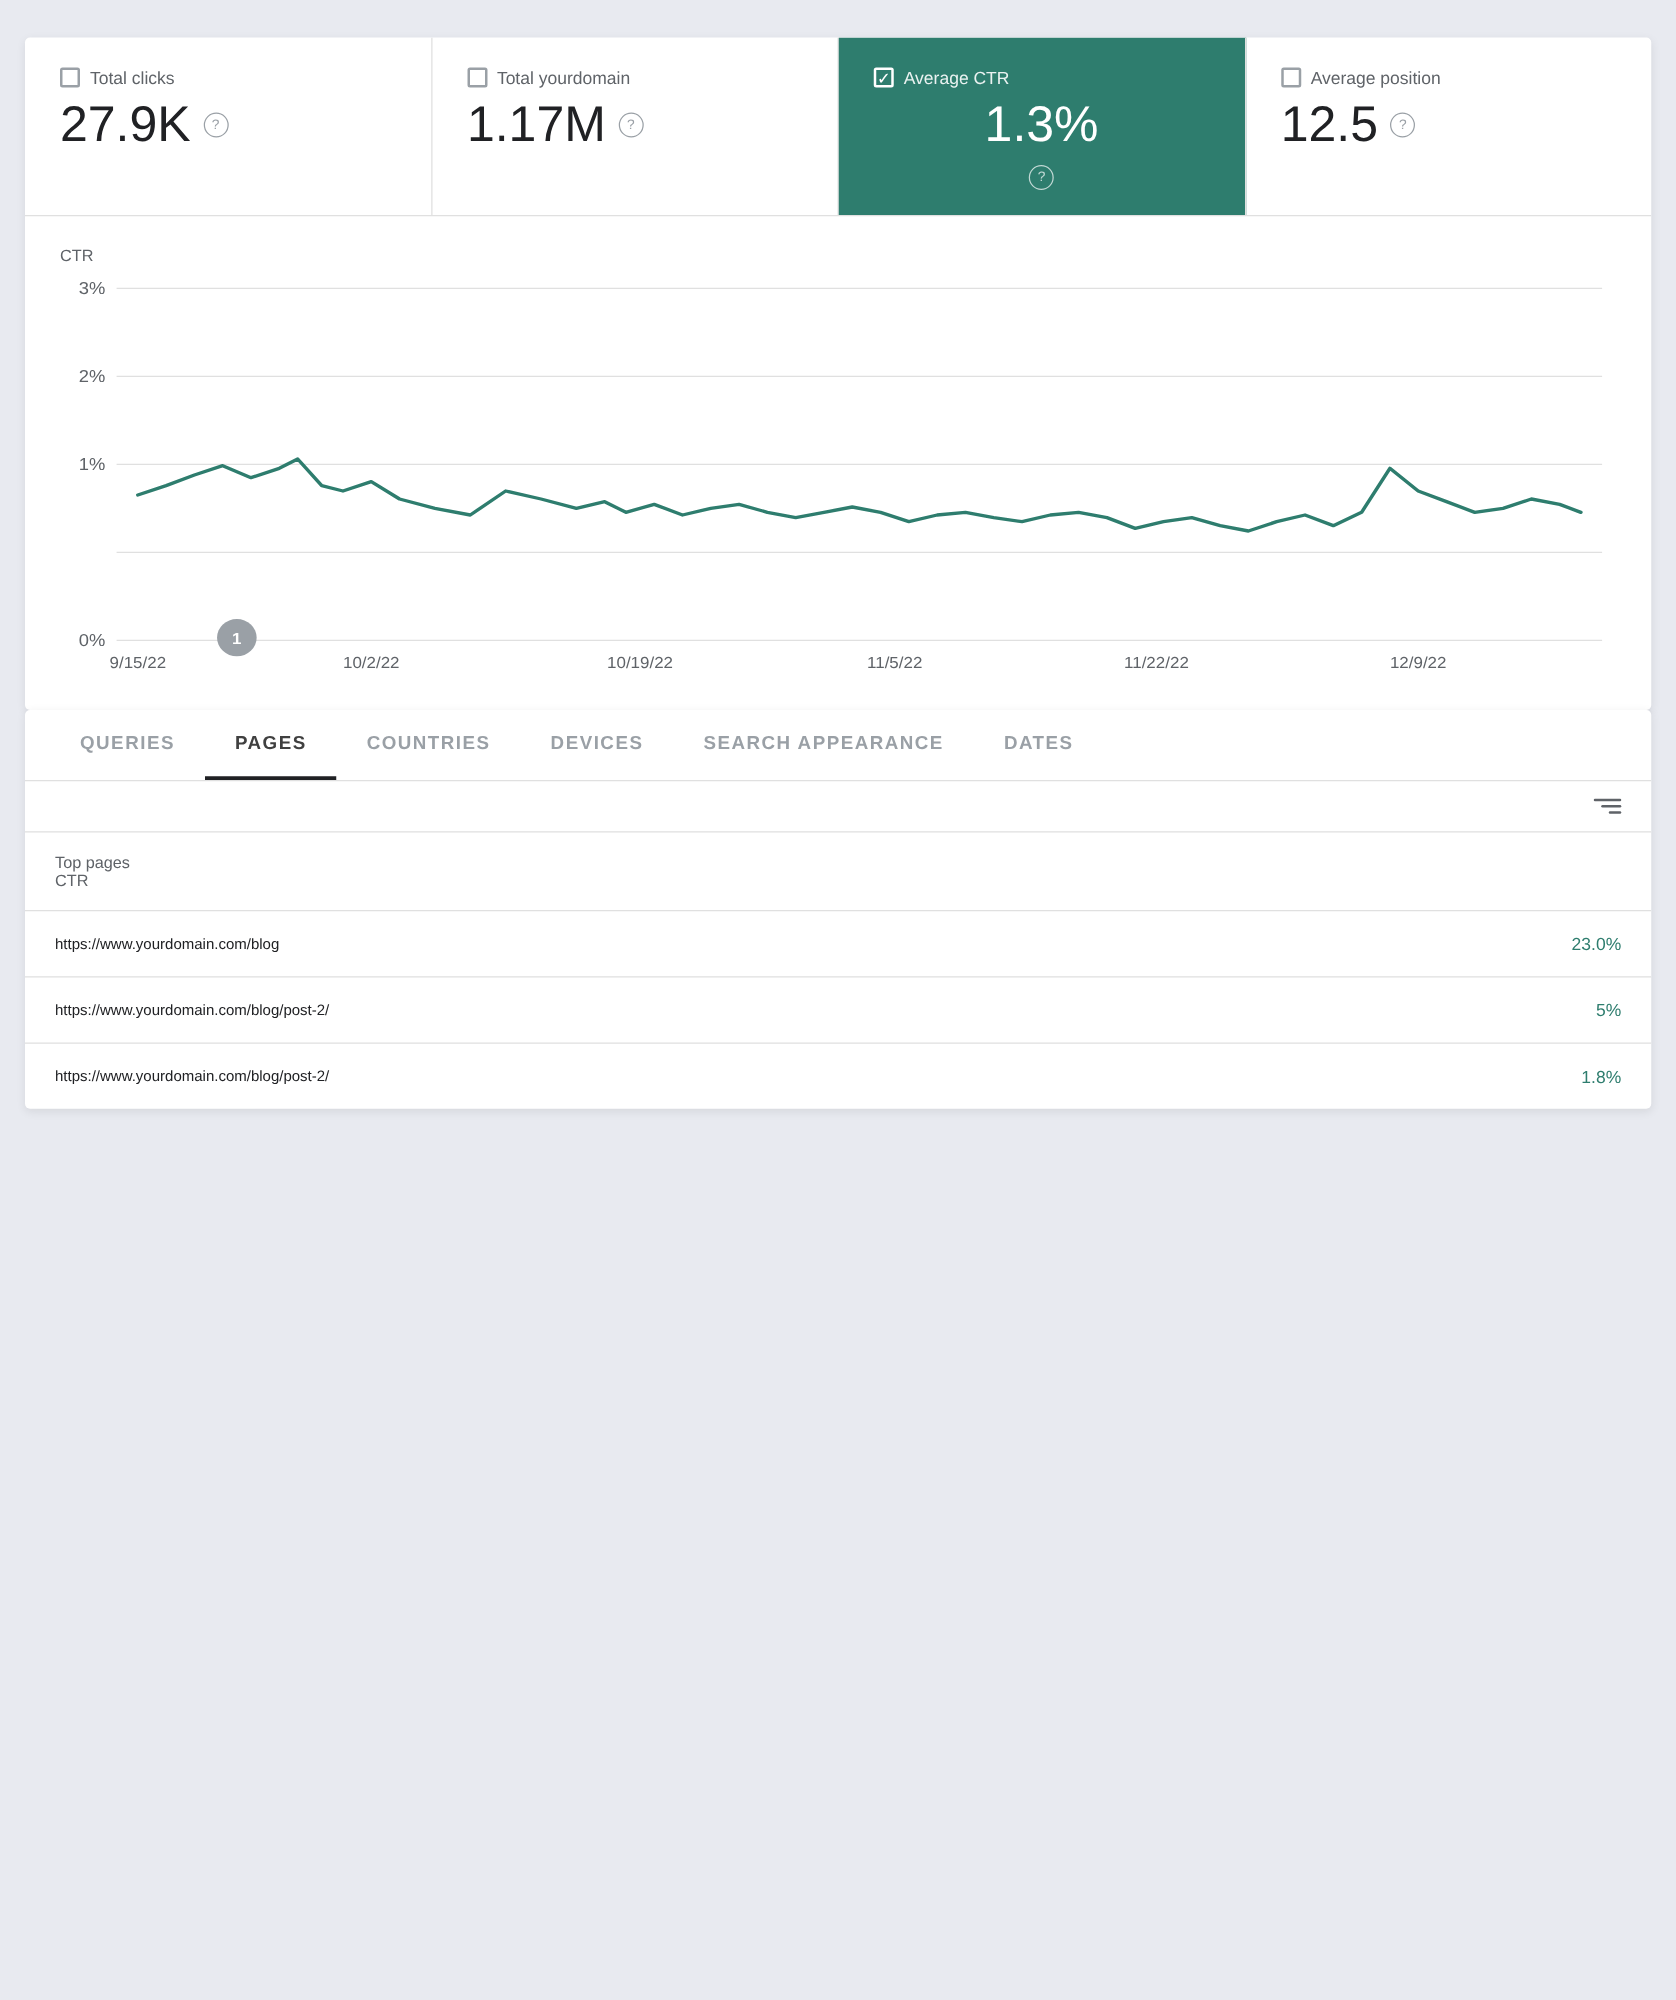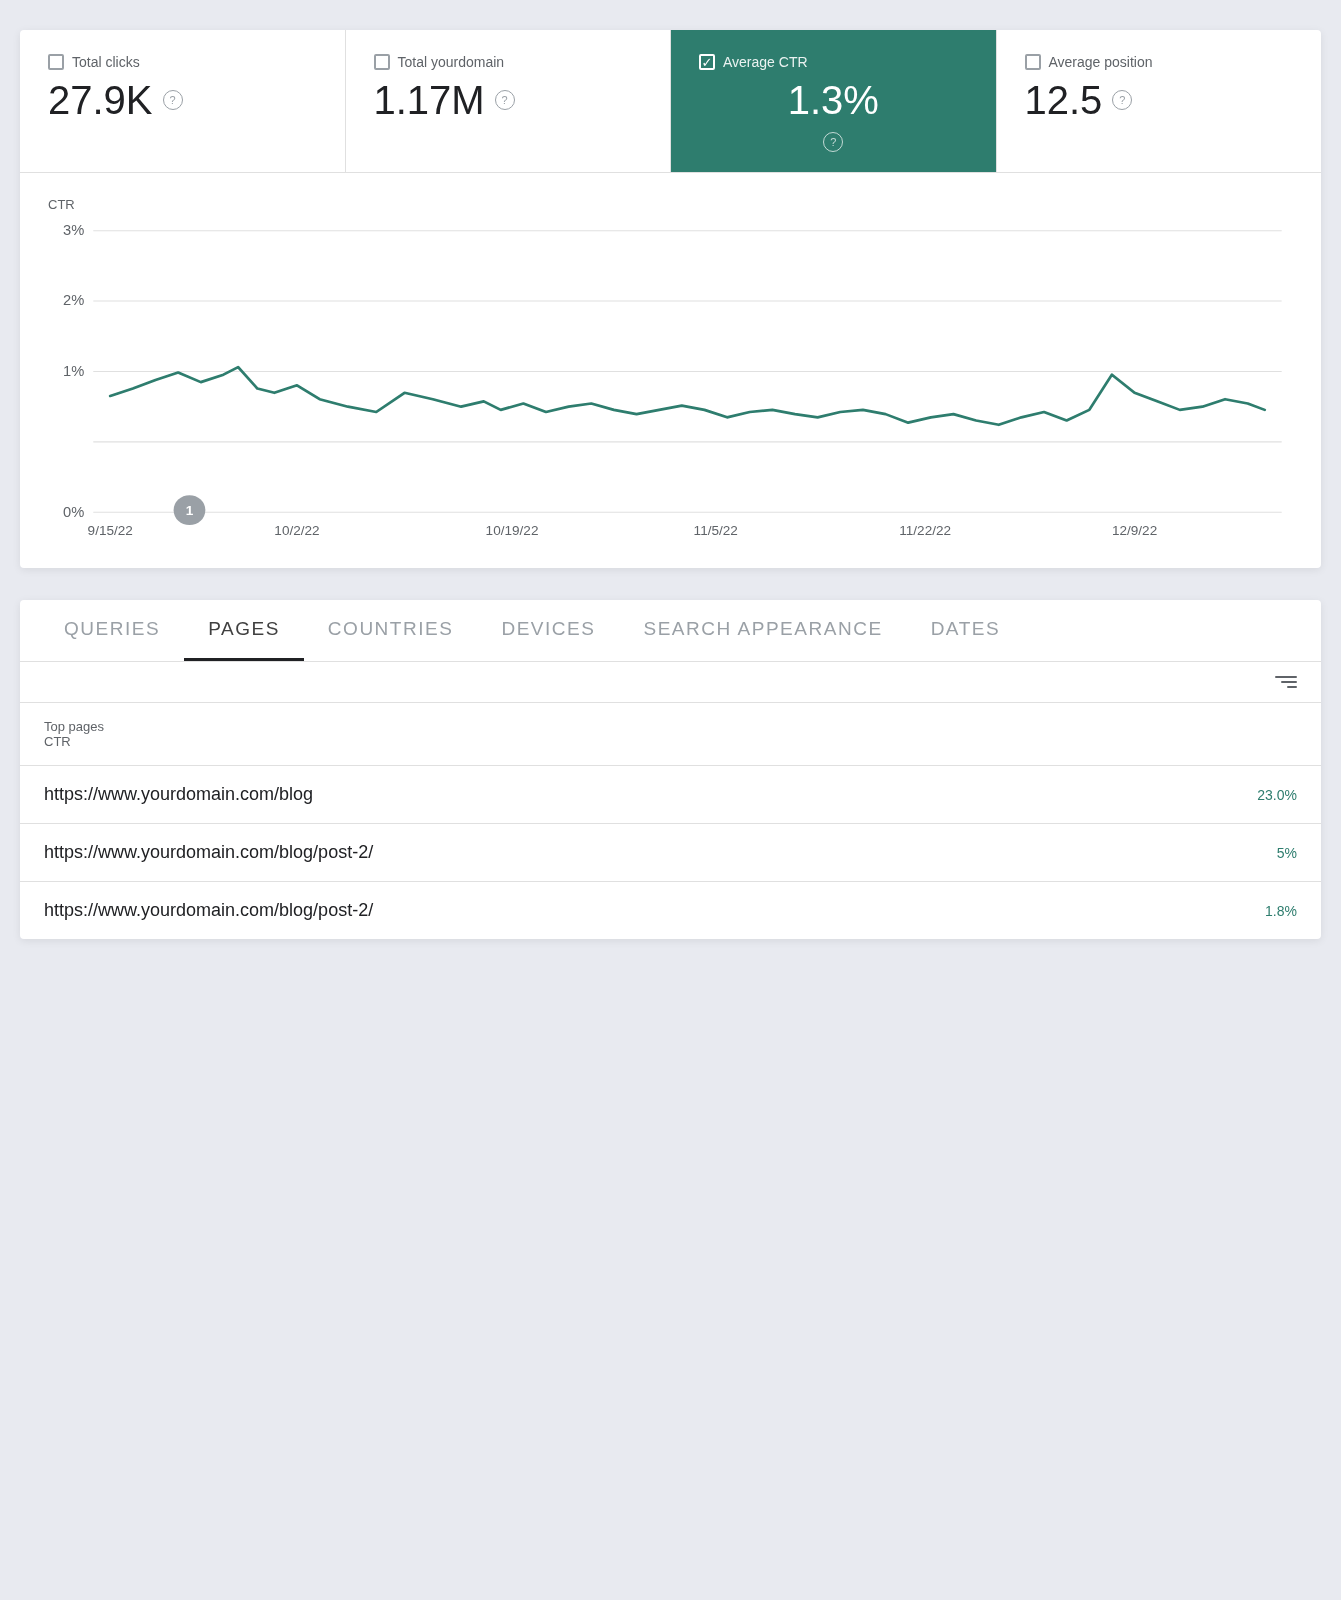--- a/index.html
+++ b/index.html
@@ -8,21 +8,20 @@
       font-family: 'Arial', sans-serif;
       padding: 30px 20px;
       min-height: 1600px;
       width: 1341px;
     }
 
     .card {
       background: #fff;
       border-radius: 4px;
       box-shadow: 0 2px 8px rgba(0,0,0,0.08);
-      margin-bottom: 32px;
       overflow: hidden;
     }
 
     
     .metrics-row {
       display: flex;
       border-bottom: 1px solid #e0e0e0;
     }
 
     .metric-cell {
@@ -127,22 +126,22 @@
 
     
     .tabs-row {
       display: flex;
       border-bottom: 1px solid #e0e0e0;
       padding: 0 20px;
     }
 
     .tab-item {
       padding: 18px 24px;
-      font-size: 19px;
-      font-weight: 400;
+      font-size: 15px;
+      font-weight: 700;
       color: #9aa0a6;
       letter-spacing: 0.08em;
       cursor: pointer;
       position: relative;
       border-bottom: 3px solid transparent;
       text-transform: uppercase;
     }
 
     .tab-item.active {
       color: #404040;
@@ -189,21 +188,21 @@
       align-items: center;
       padding: 18px 24px;
       border-bottom: 1px solid #e0e0e0;
     }
 
     .table-row:last-child {
       border-bottom: none;
     }
 
     .row-url {
-      font-size: 18px;
+      font-size: 12px;
       color: #202124;
     }
 
     .row-url.muted {
       color: #9aa0a6;
     }
 
     .row-ctr {
       font-size: 14px;
       color: #2e7d6e;

